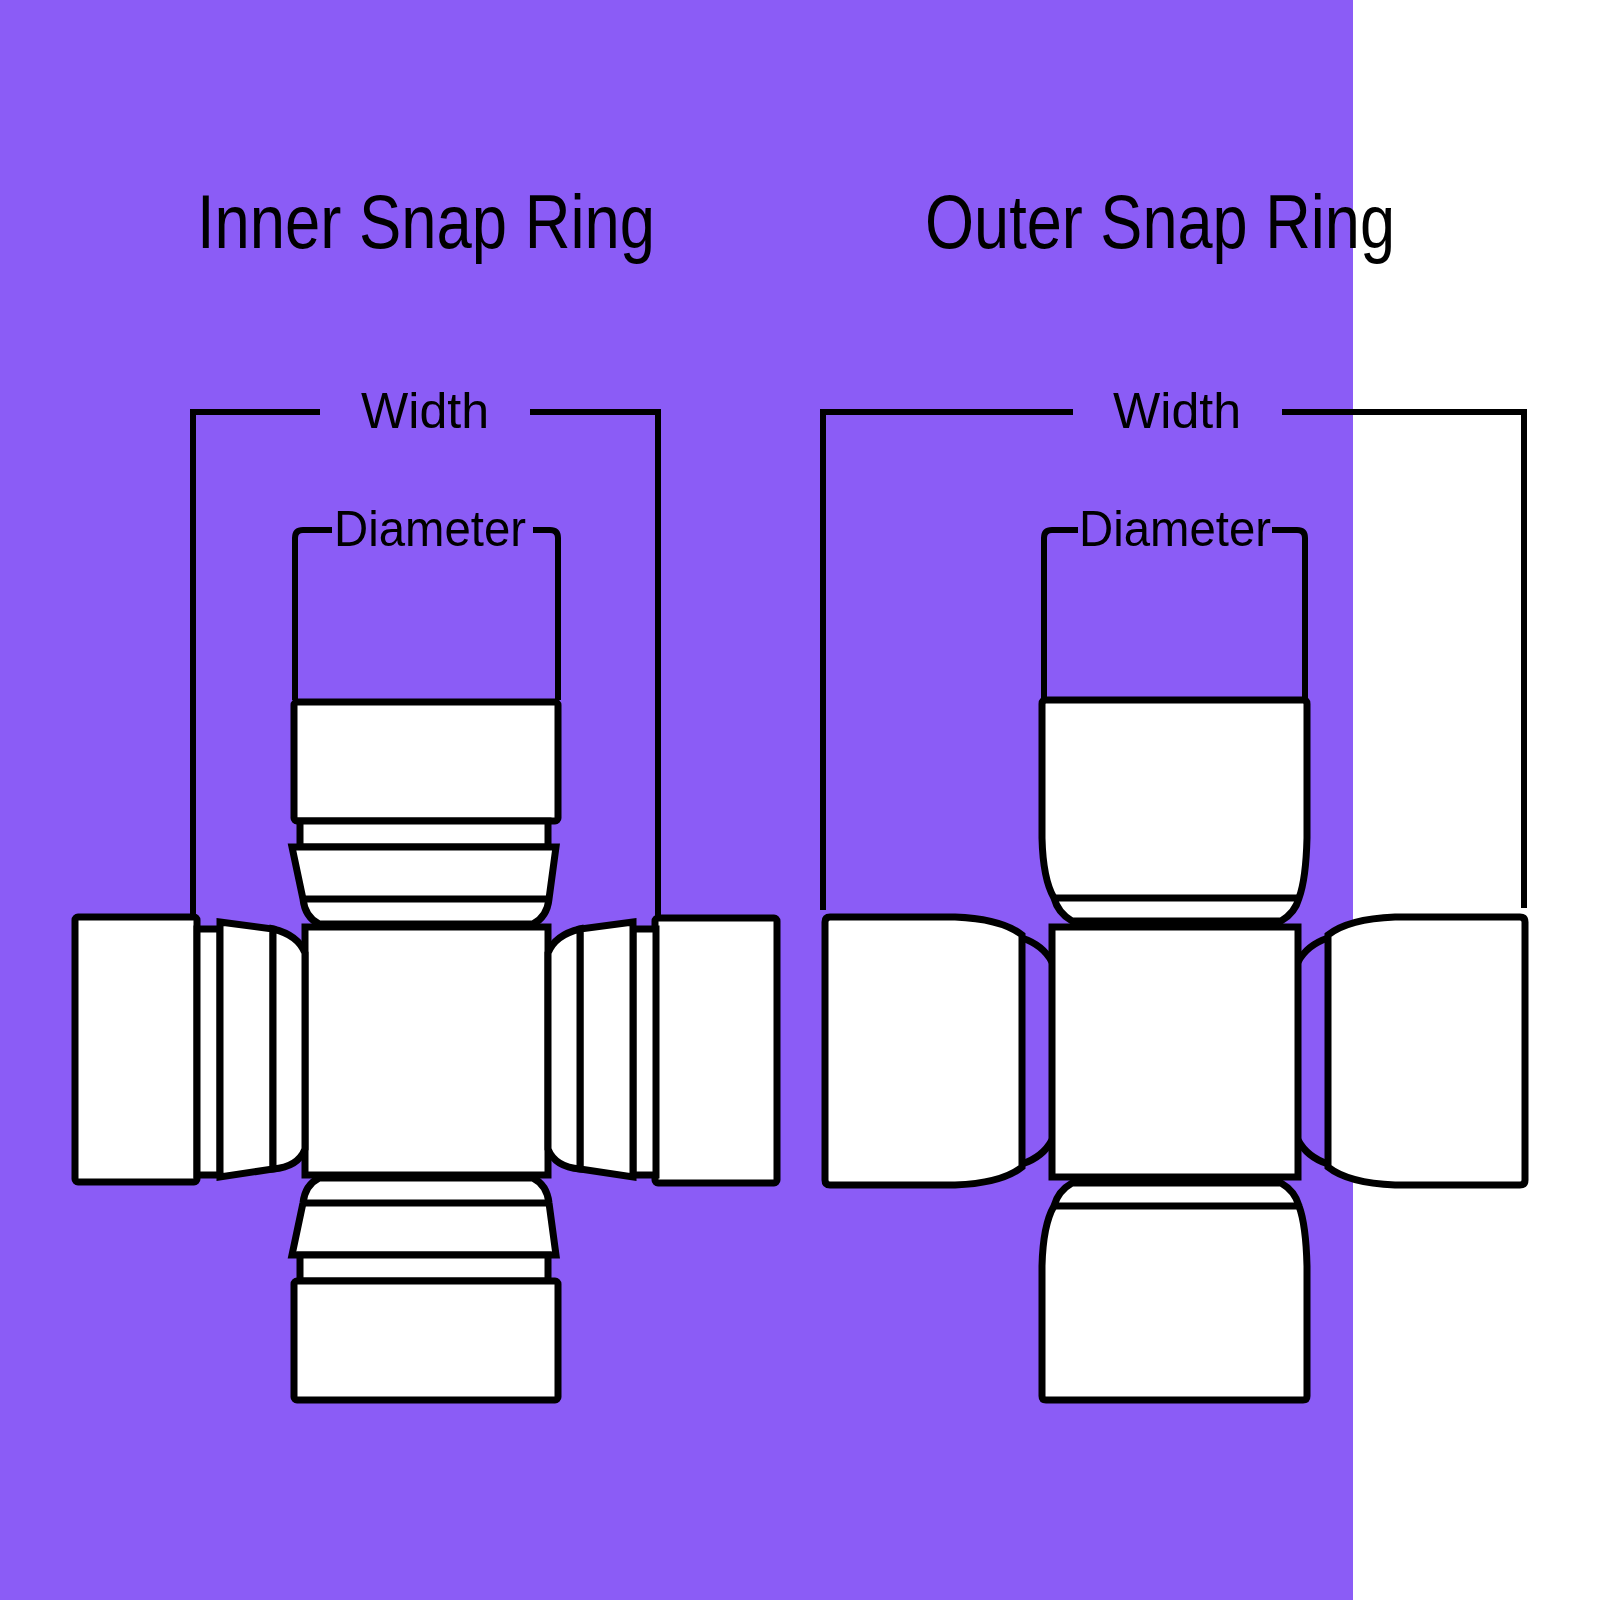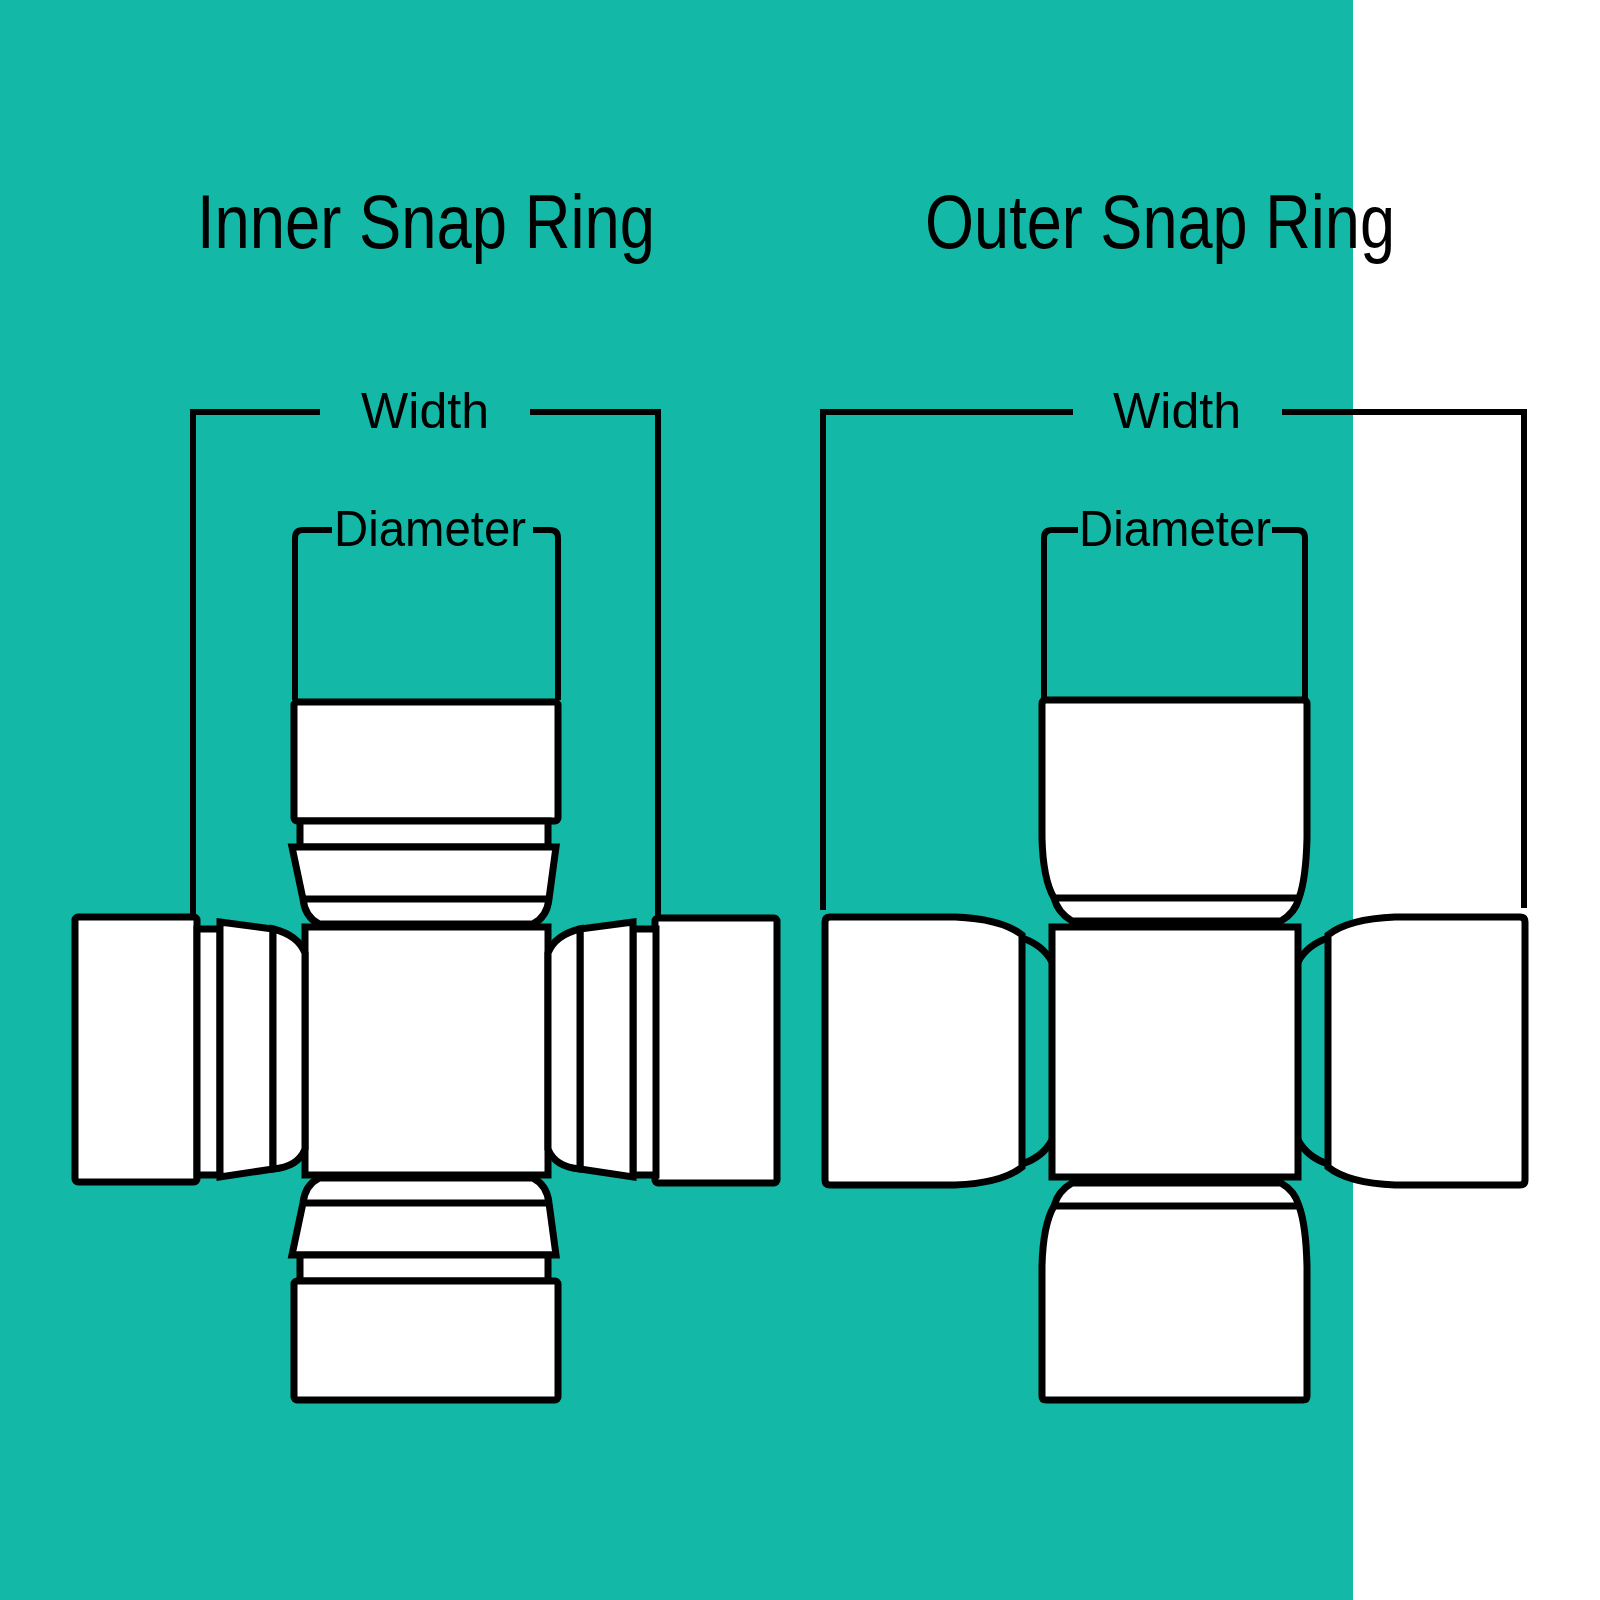--- a/index.html
+++ b/index.html
@@ -8,21 +8,21 @@
     background: #ffffff;
     width: 1600px;
     height: 1600px;
     overflow: hidden;
     font-family: "Liberation Sans", sans-serif;
   }
   .stage {
     position: relative;
     width: 1353px;
     height: 1600px;
-    background: #14b8a6;
+    background: #8b5cf6;
   }
   svg { display: block; }
   .part {
     fill: #ffffff;
     stroke: #000000;
     stroke-width: 7;
     stroke-linejoin: miter;
   }
   .detail-line {
     fill: none;

